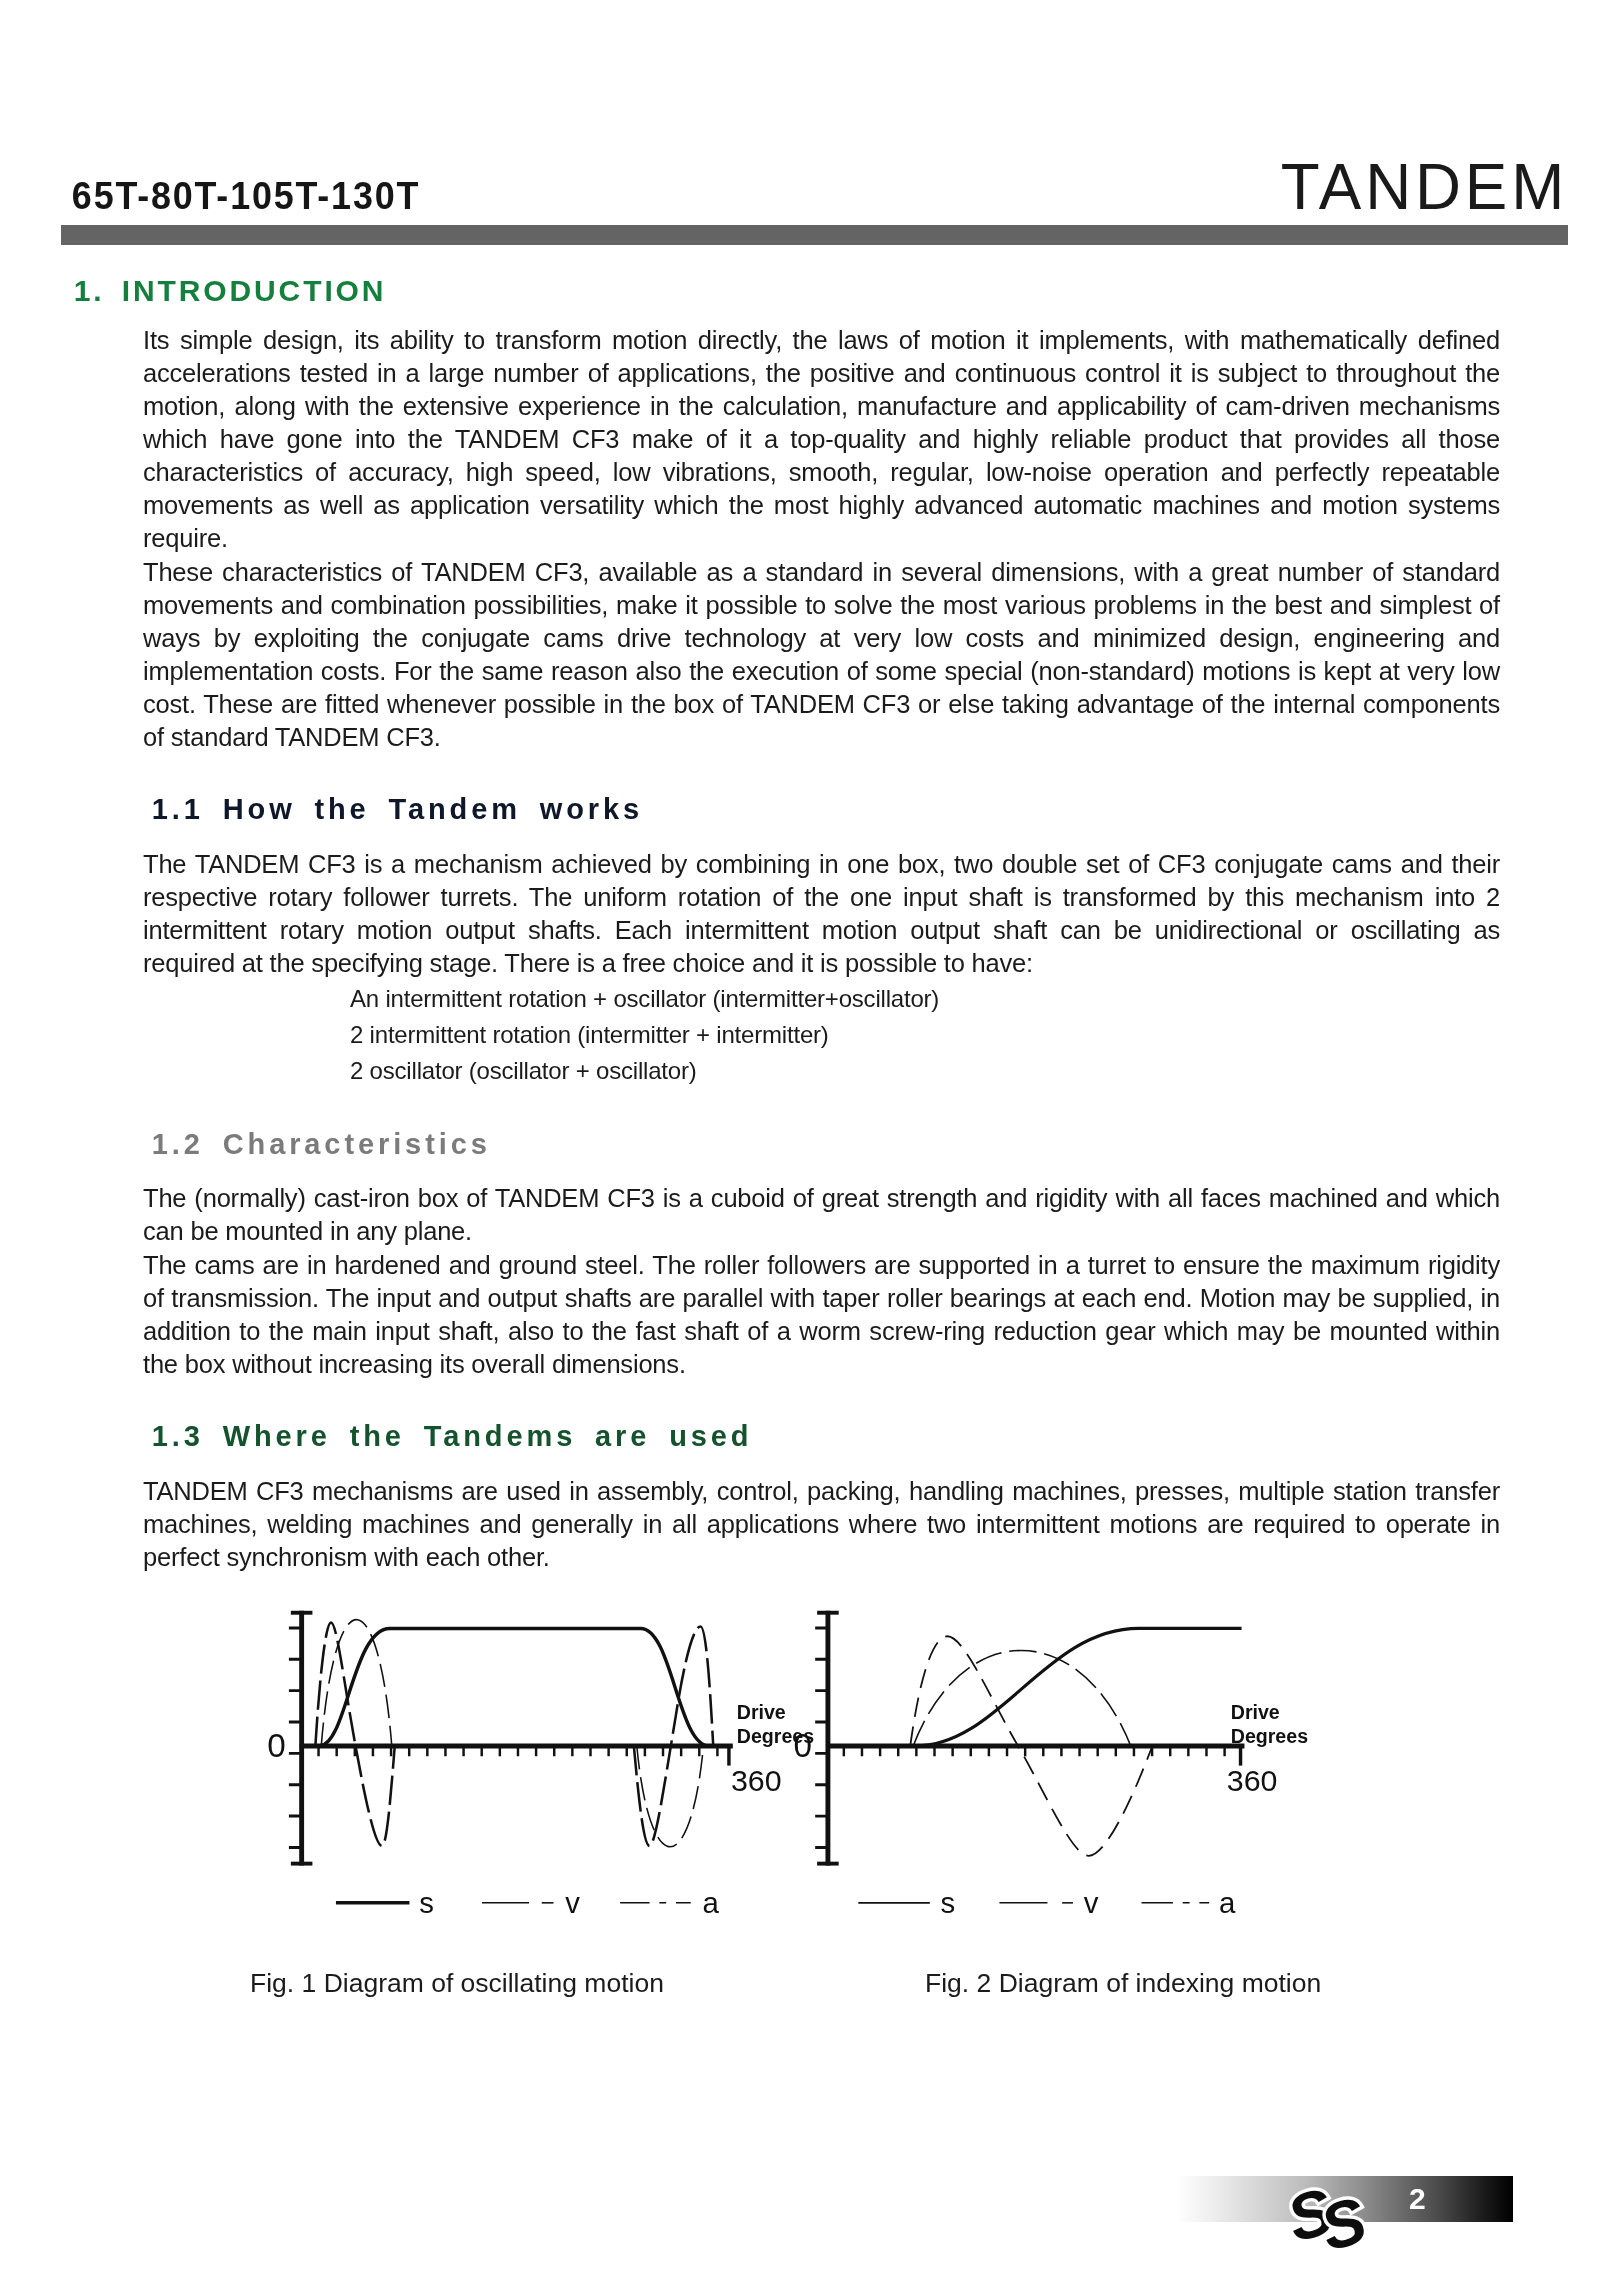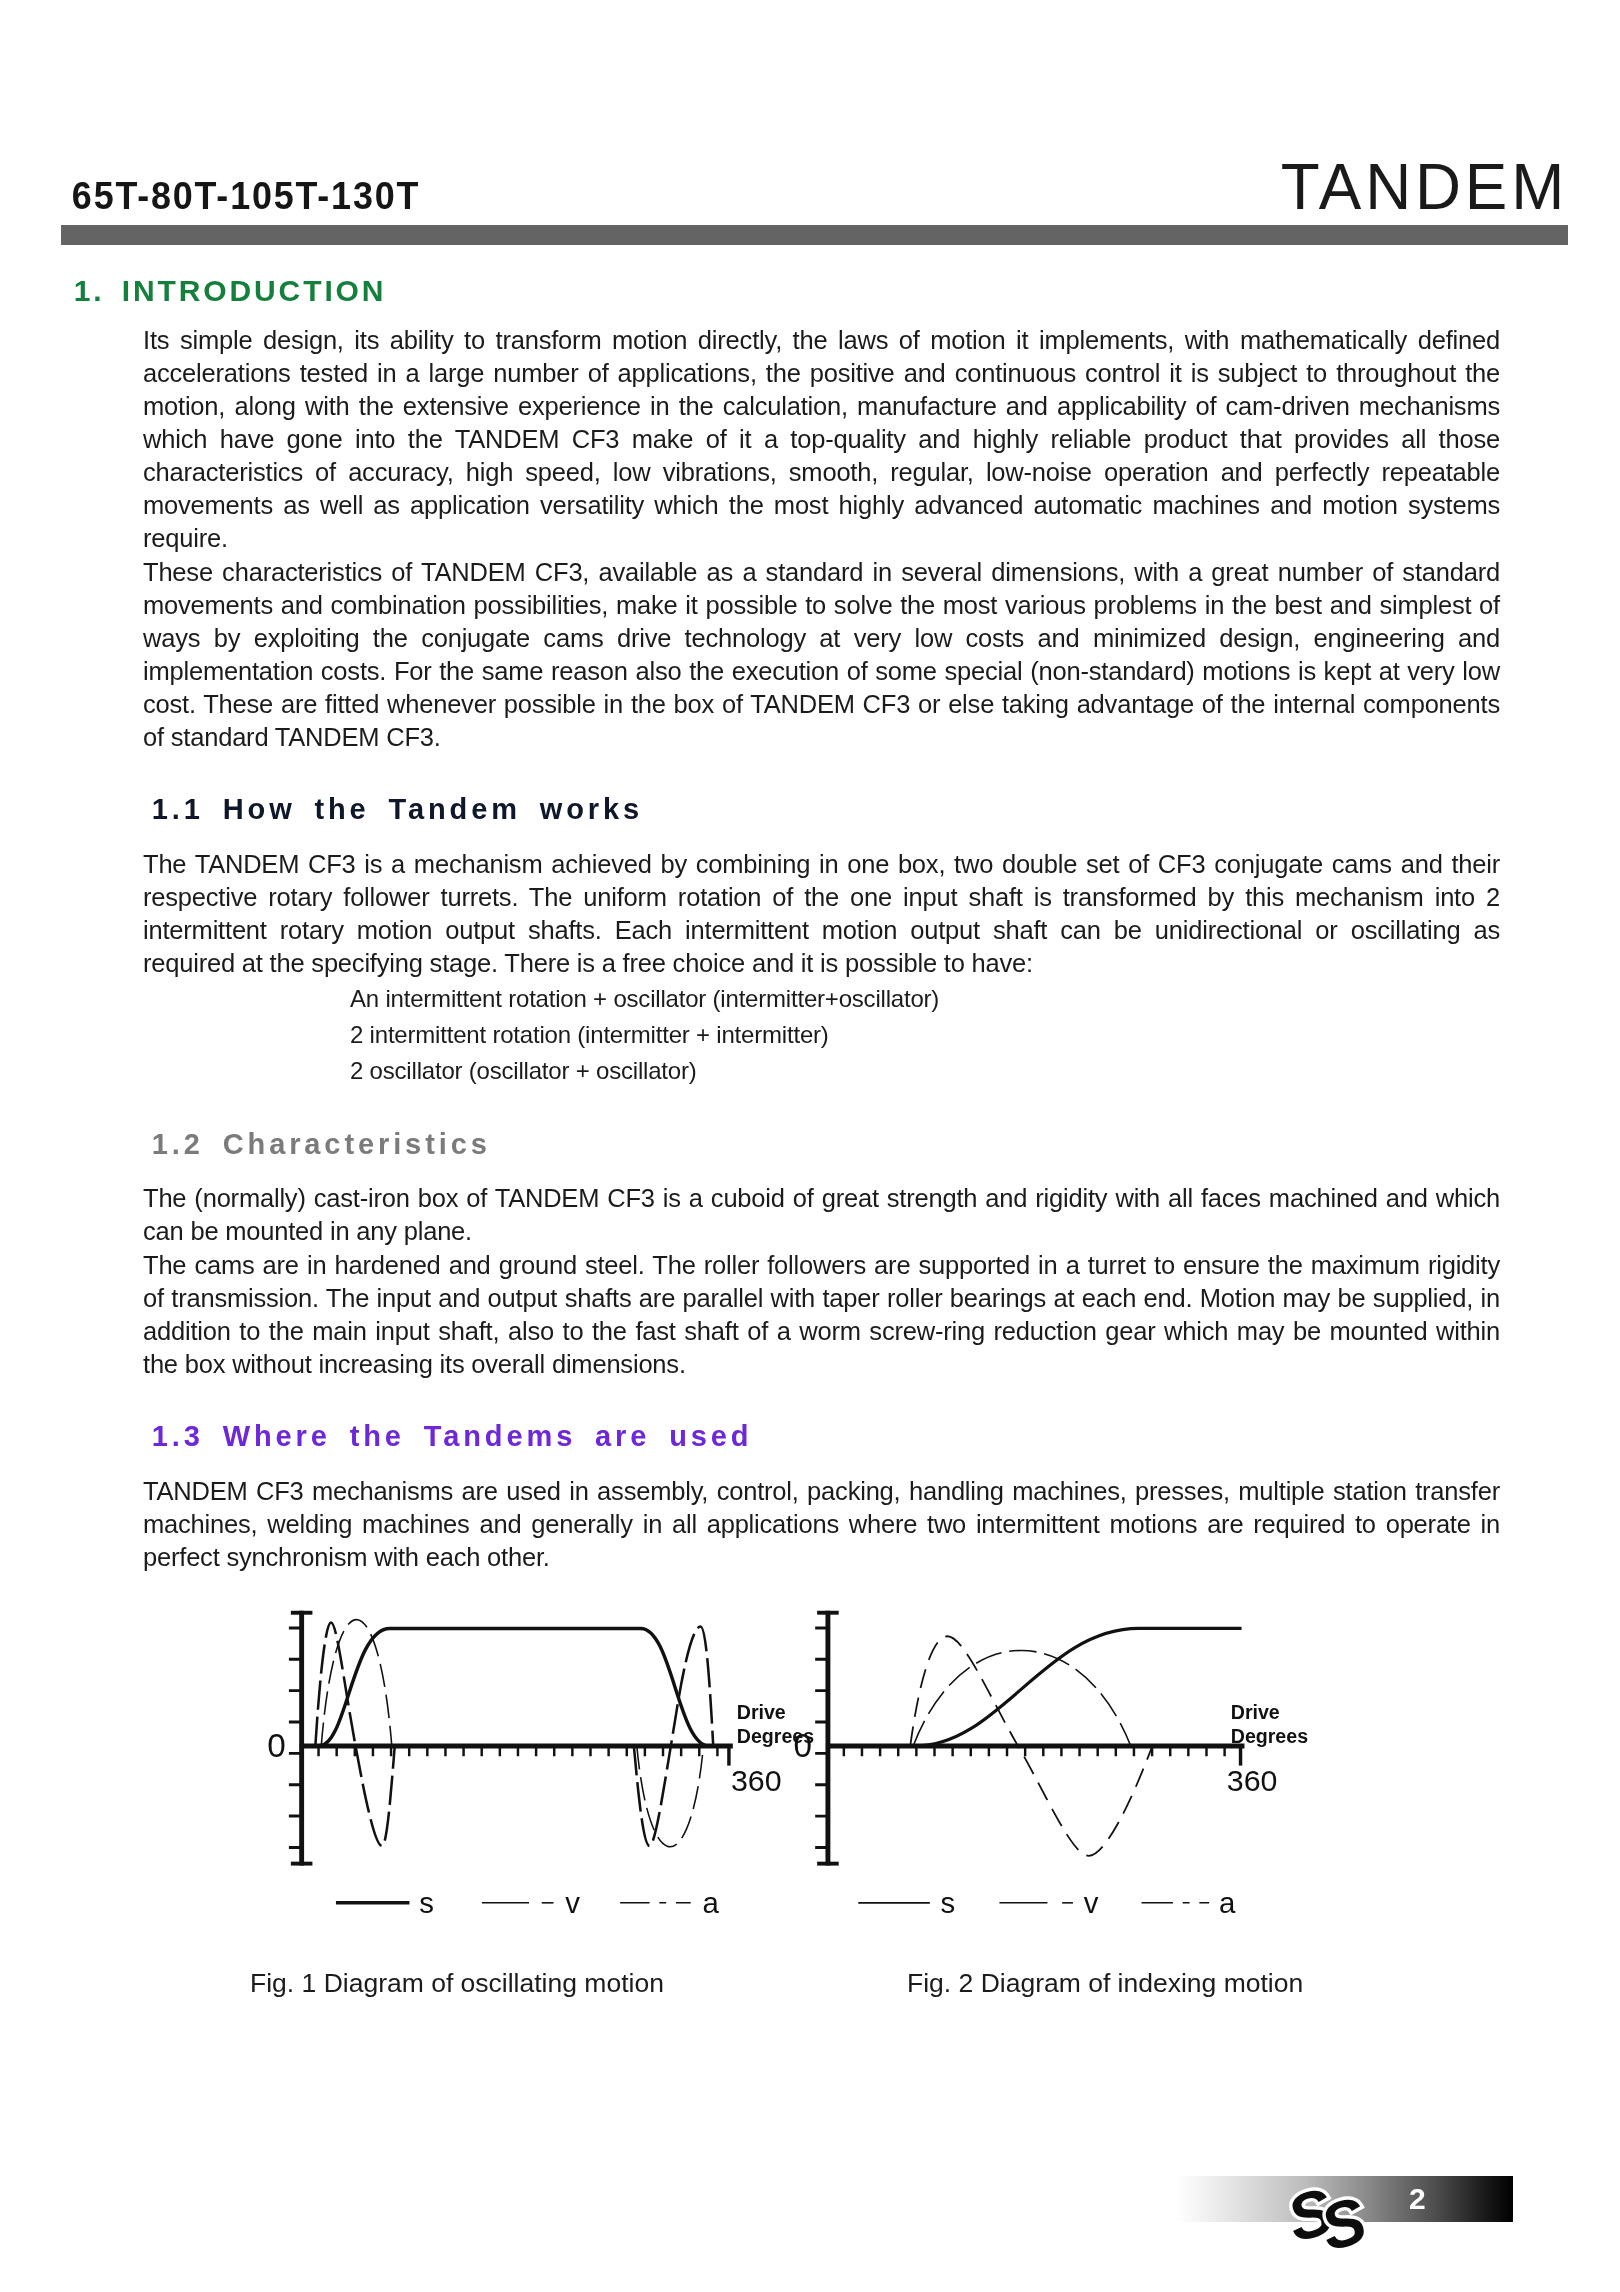--- a/index.html
+++ b/index.html
@@ -48,21 +48,21 @@
   #fig1{left:93px;}
   #fig2{left:624px;}
   .fig-label-small{font-size:20px;font-weight:bold;fill:#111;}
   .fig-label-num{font-size:31px;fill:#111;}
   .fig-zero{font-size:34px;fill:#111;}
   .legend-letter{font-size:30px;fill:#111;}
 
   .captions{position:relative;height:35px;margin-top:23.5px;font-size:26.5px;}
   .caption{position:absolute;top:0;white-space:nowrap;}
   #cap1{left:108px;text-align:center;}
-  #cap2{left:765px;}
+  #cap2{left:783px;}
 
   
   .footer-bar{
     position:absolute;top:2176px;left:1176px;width:337px;height:46px;
     background:linear-gradient(90deg,#ffffff 0%,#ececec 12%,#bdbdbd 38%,#8f8f8f 55%,#4a4a4a 78%,#191919 92%,#000 100%);
   }
   .page-num{
     position:absolute;left:233px;top:5.9px;color:#fff;font-size:30px;font-weight:bold;
   }
   .logo{position:absolute;left:104px;top:-13.7px;}
@@ -89,21 +89,21 @@
     <div class="options">
       <div>An intermittent rotation + oscillator (intermitter+oscillator)</div>
       <div>2 intermittent rotation (intermitter + intermitter)</div>
       <div>2 oscillator (oscillator + oscillator)</div>
     </div>
 
     <h2 style="color:#7b7b7b;">1.2 Characteristics</h2>
     <p>The (normally) cast-iron box of TANDEM CF3 is a cuboid of great strength and rigidity with all faces machined and which can be mounted in any plane.</p>
     <p>The cams are in hardened and ground steel. The roller followers are supported in a turret to ensure the maximum rigidity of transmission. The input and output shafts are parallel with taper roller bearings at each end. Motion may be supplied, in addition to the main input shaft, also to the fast shaft of a worm screw-ring reduction gear which may be mounted within the box without increasing its overall dimensions.</p>
 
-    <h2 style="color:#6d28d9;">1.3 Where the Tandems are used</h2>
+    <h2 style="color:#14532d;">1.3 Where the Tandems are used</h2>
     <p>TANDEM CF3 mechanisms are used in assembly, control, packing, handling machines, presses, multiple station transfer machines, welding machines and generally in all applications where two intermittent motions are required to operate in perfect synchronism with each other.</p>
 
     <div class="figures">
 
       <svg id="fig1" class="fig-svg" width="588" height="345" viewBox="0 0 600 352">
 
         <line x1="68" y1="12" x2="68" y2="272" stroke="#111" stroke-width="5"></line>
         <line x1="57" y1="14" x2="79" y2="14" stroke="#111" stroke-width="4"></line>
         <line x1="57" y1="270" x2="79" y2="270" stroke="#111" stroke-width="4"></line>
         <line x1="61" y1="28" x2="61" y2="262" stroke="#111" stroke-width="12" stroke-dasharray="3 29"></line>

